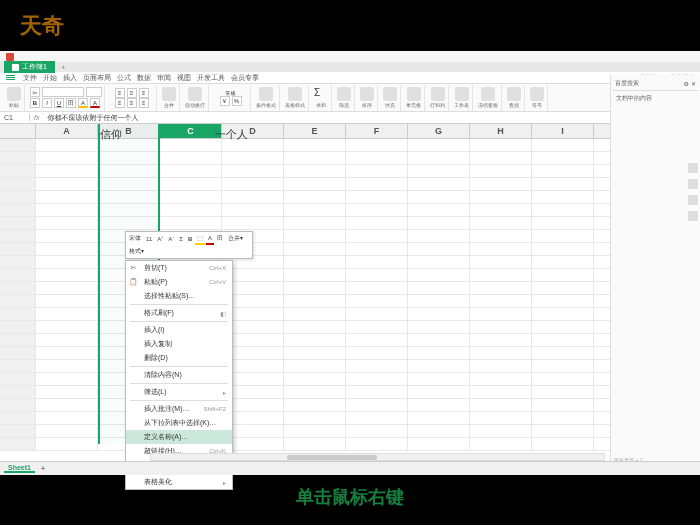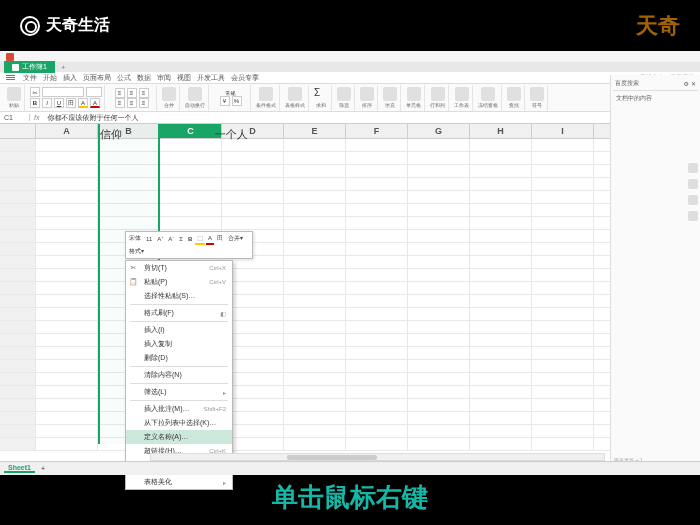--- a/index.html
+++ b/index.html
@@ -46,34 +46,30 @@
 .mini-toolbar .mt-item{padding:0 2px;display:flex;align-items:center;font-size:6px;color:#444}
 .cm-item{display:flex;align-items:center;padding:2px 6px 2px 18px;position:relative;color:#333;min-height:12px}
 .cm-item.hl{background:#cce8da}
 .cm-sep{height:1px;background:#ddd;margin:1px 4px}
 .cm-ico{position:absolute;left:3px;width:9px;height:9px;display:flex;align-items:center;justify-content:center;font-size:7px;color:#666}
 .cm-kbd{margin-left:auto;color:#999;font-size:6px}
 .right-panel{position:absolute;right:0;top:24px;width:90px;height:400px;background:#fafafa;border-left:1px solid #ddd;font-size:6px;color:#666;padding:2px}
 .right-panel-hdr{border-bottom:1px solid #ddd;padding:2px;display:flex;align-items:center;gap:2px}
 .sheet-tabs{position:absolute;bottom:0;left:0;right:0;height:14px;background:#f0f0f0;border-top:1px solid #ccc;display:flex;align-items:center;font-size:7px;padding:0 4px;gap:6px}
 .sheet-tab{color:#19a566;font-weight:bold;border-bottom:2px solid #19a566;padding:0 4px}
-.bottom-caption{position:absolute;bottom:0;left:0;right:0;height:56px;display:flex;align-items:center;justify-content:center;color:#14b8a6;font-size:26px;font-weight:bold;text-shadow:1px 1px 3px #000}
+.bottom-caption{position:absolute;bottom:0;left:0;right:0;height:56px;display:flex;align-items:center;justify-content:center;color:#15803d;font-size:18px;font-weight:bold;text-shadow:1px 1px 3px #000}
 .scrollbar-h{position:absolute;bottom:14px;left:150px;right:95px;height:8px;background:#f0f0f0;border:1px solid #ddd}
 .scrollbar-h::after{content:"";position:absolute;left:30%;width:90px;height:5px;top:1px;background:#ccc;border-radius:2px}
 .side-toolbar{position:absolute;right:0;top:108px;width:14px;display:flex;flex-direction:column;gap:6px;padding:4px 2px}
 .side-toolbar div{width:10px;height:10px;background:#ddd;border-radius:2px}
 </style>
 </head>
 <body>
 
 <div class="top-banner">
-  <div class="logo">
-    <div class="logo-ring"></div>
-    <span>天奇生活</span>
-  </div>
   <div class="tr-text">天奇</div>
 </div>
 
 <div class="app-window">
   <div class="title-bar">
     <div class="wps-icon"></div>
   </div>
   <div class="tab-bar">
     <div class="file-tab">
       <div class="file-tab-icon"></div>

